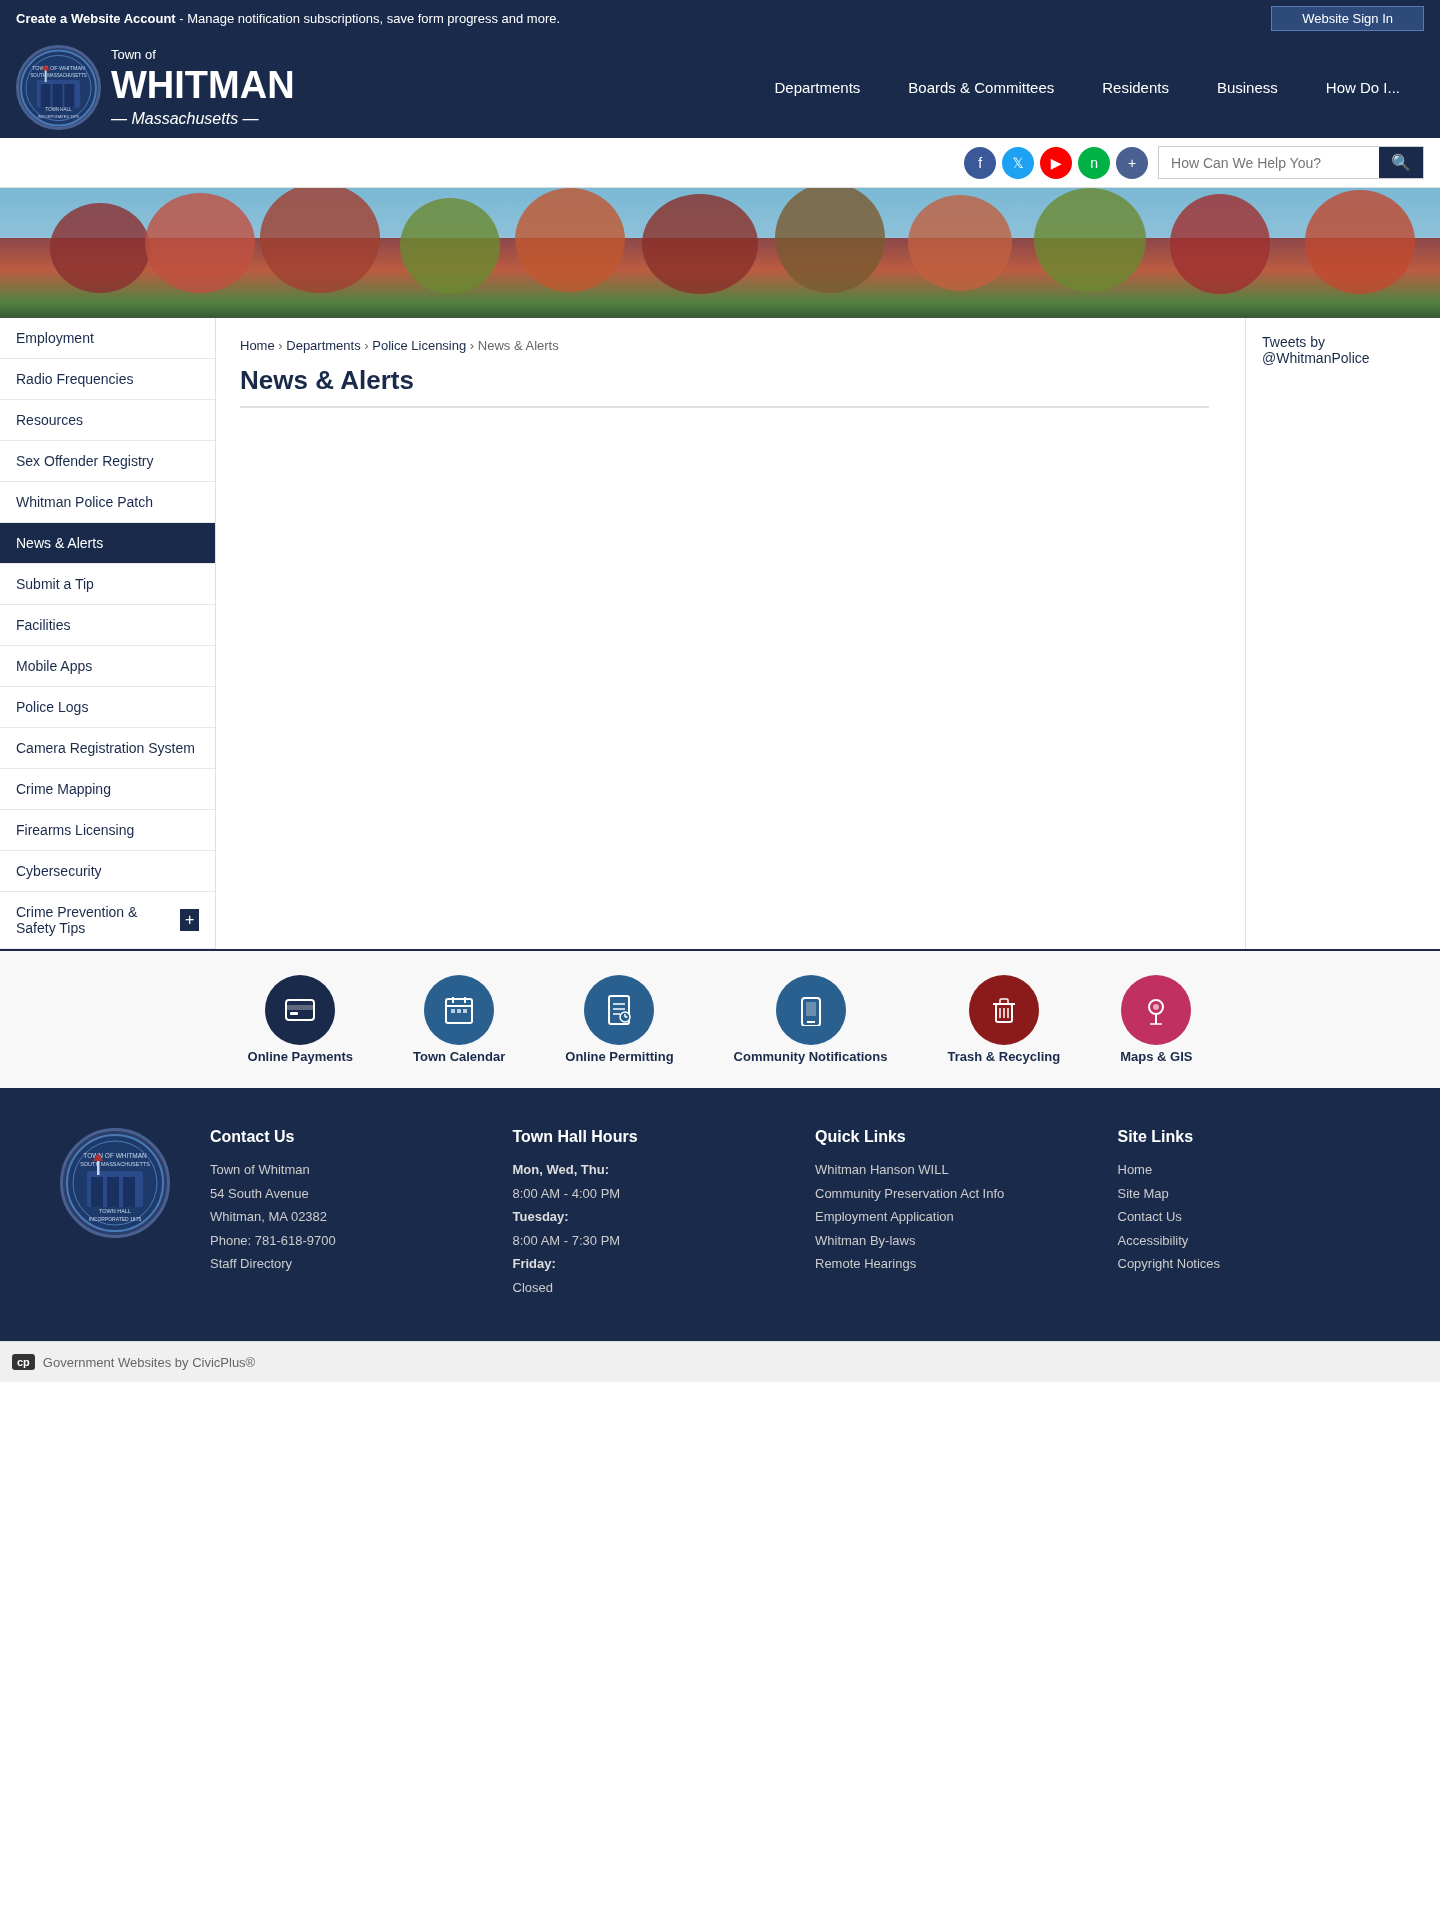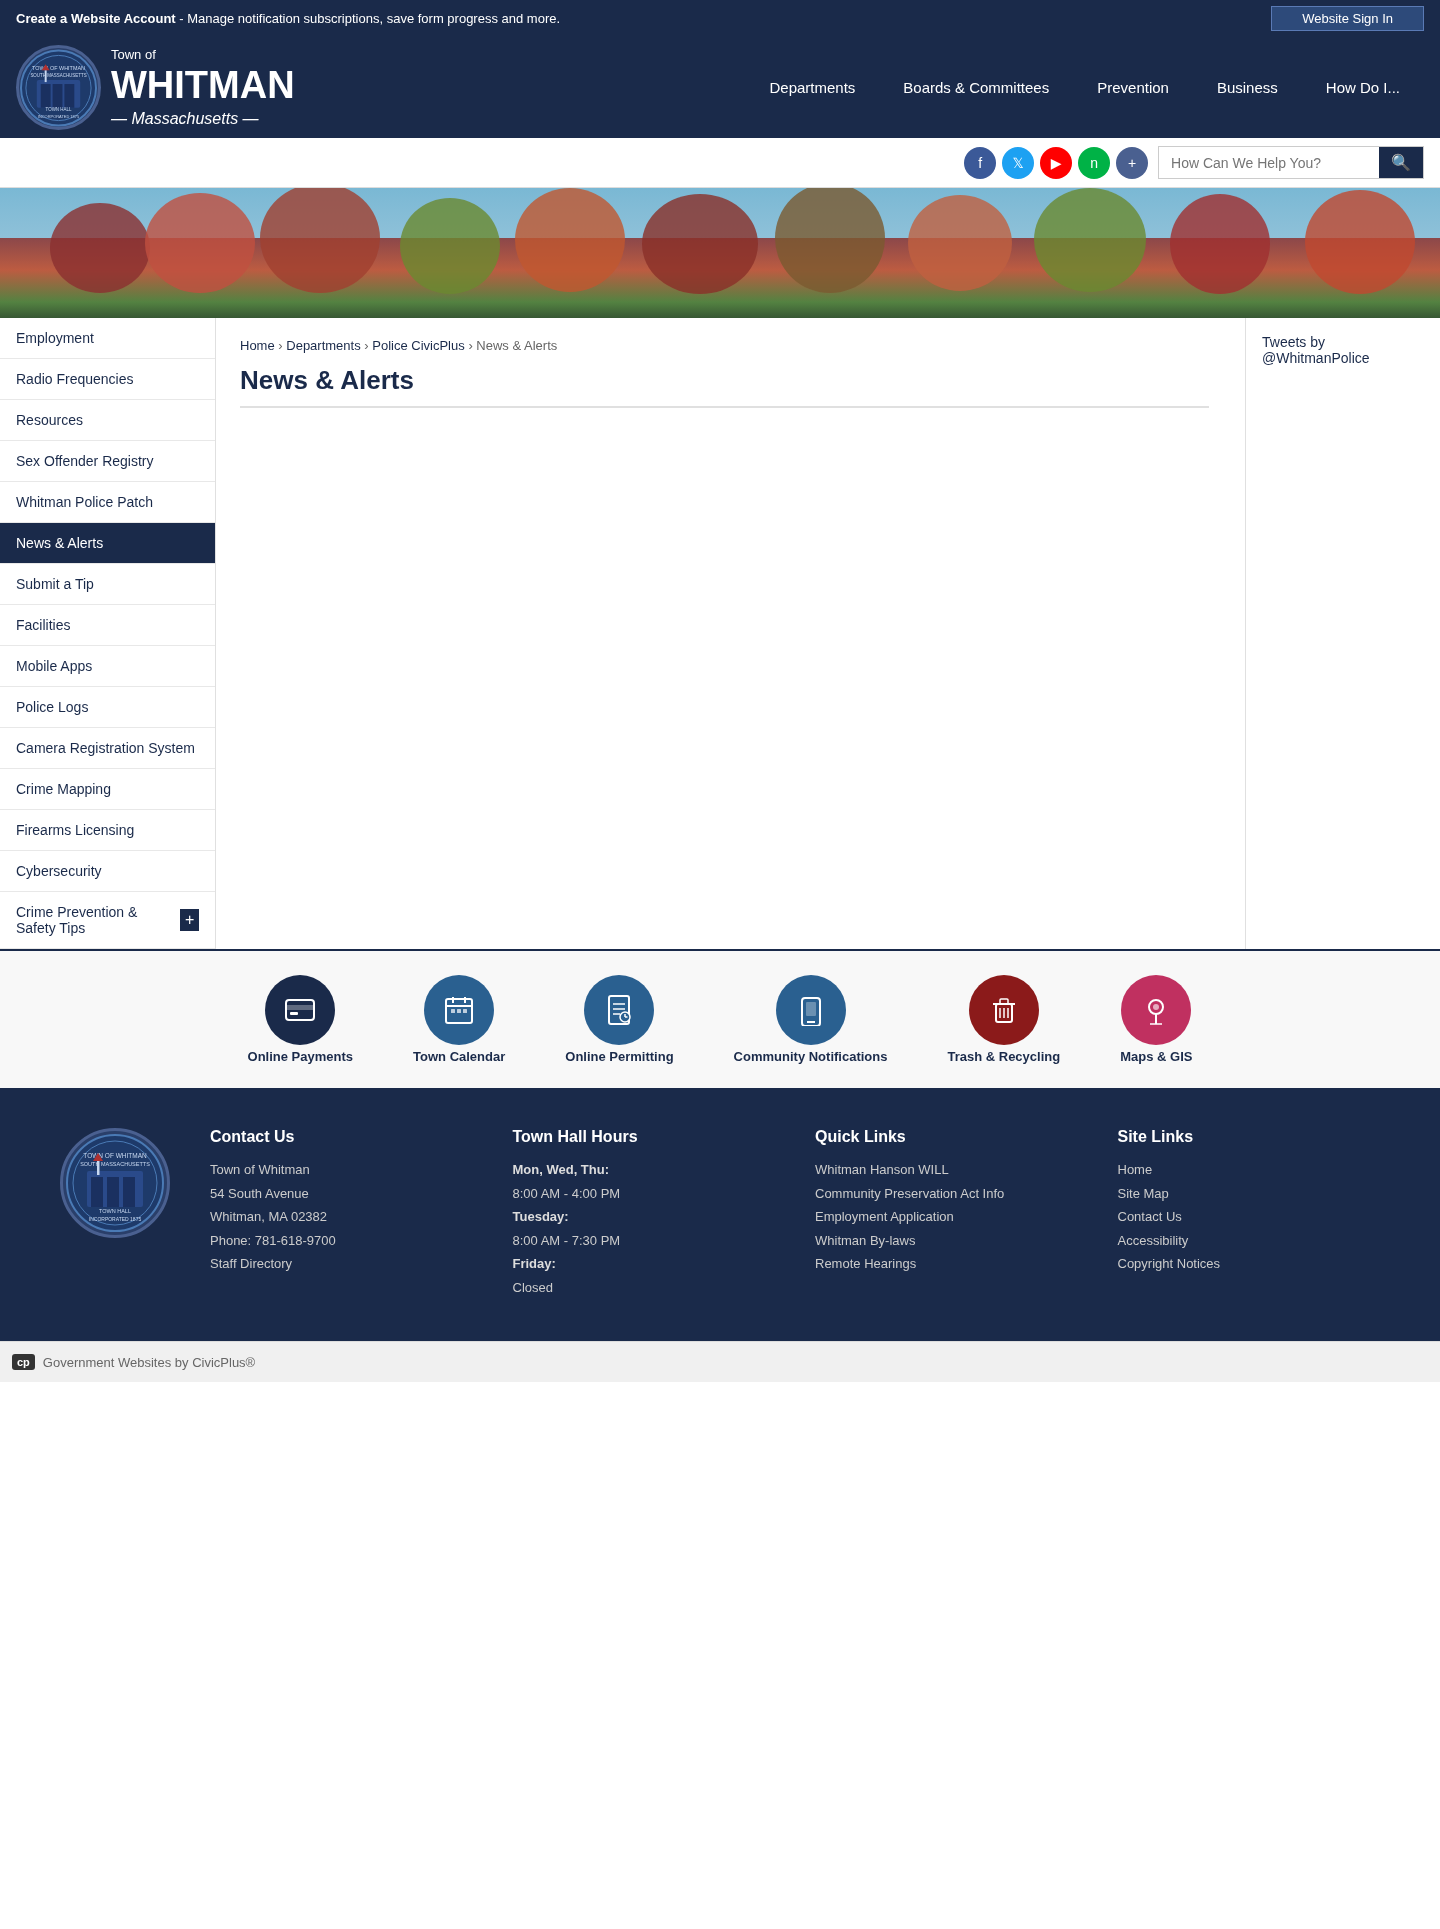--- a/index.html
+++ b/index.html
@@ -304,21 +304,21 @@
     </div>
     <div class="site-title">
       <div class="town-of">Town of</div>
       <div class="whitman">WHITMAN</div>
       <div class="massachusetts">— Massachusetts —</div>
     </div>
   </div>
   <nav style="display:flex; margin-left:auto;">
     <div class="nav-item">Departments</div>
     <div class="nav-item">Boards &amp; Committees</div>
-    <div class="nav-item">Prevention</div>
+    <div class="nav-item">Residents</div>
     <div class="nav-item">Business</div>
     <div class="nav-item">How Do I...</div>
   </nav>
 </div>
 
 <div style="background:#fff; border-bottom:1px solid #ddd; display:flex; justify-content:flex-end; align-items:center; padding:8px 16px; gap:10px;">
   <div class="social-icons">
     <div class="social-icon social-facebook">f</div>
     <div class="social-icon social-twitter">𝕏</div>
     <div class="social-icon social-youtube">▶</div>
@@ -387,21 +387,21 @@
       <span style="background:#1a2a4a;color:#fff;width:22px;height:22px;display:flex;align-items:center;justify-content:center;font-size:16px;">+</span>
     </div>
   </div>
 
   <div class="content-area">
     <div class="breadcrumb">
       <a>Home</a>
       <span> › </span>
       <a>Departments</a>
       <span> › </span>
-      <a>Police CivicPlus</a>
+      <a>Police Licensing</a>
       <span> › </span>
       <span>News &amp; Alerts</span>
     </div>
     <h1 class="page-title">News &amp; Alerts</h1>
   </div>
 
   <div class="right-sidebar">
     <a class="twitter-link">Tweets by @WhitmanPolice</a>
   </div>
 </div>

